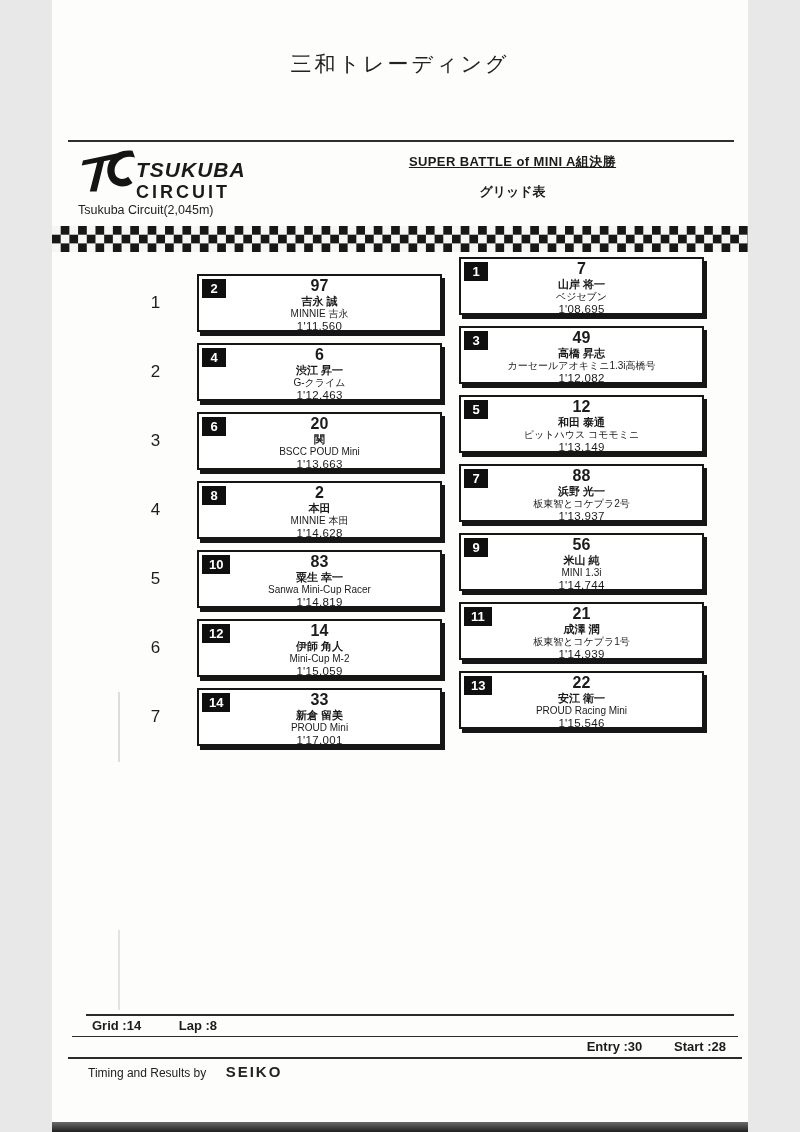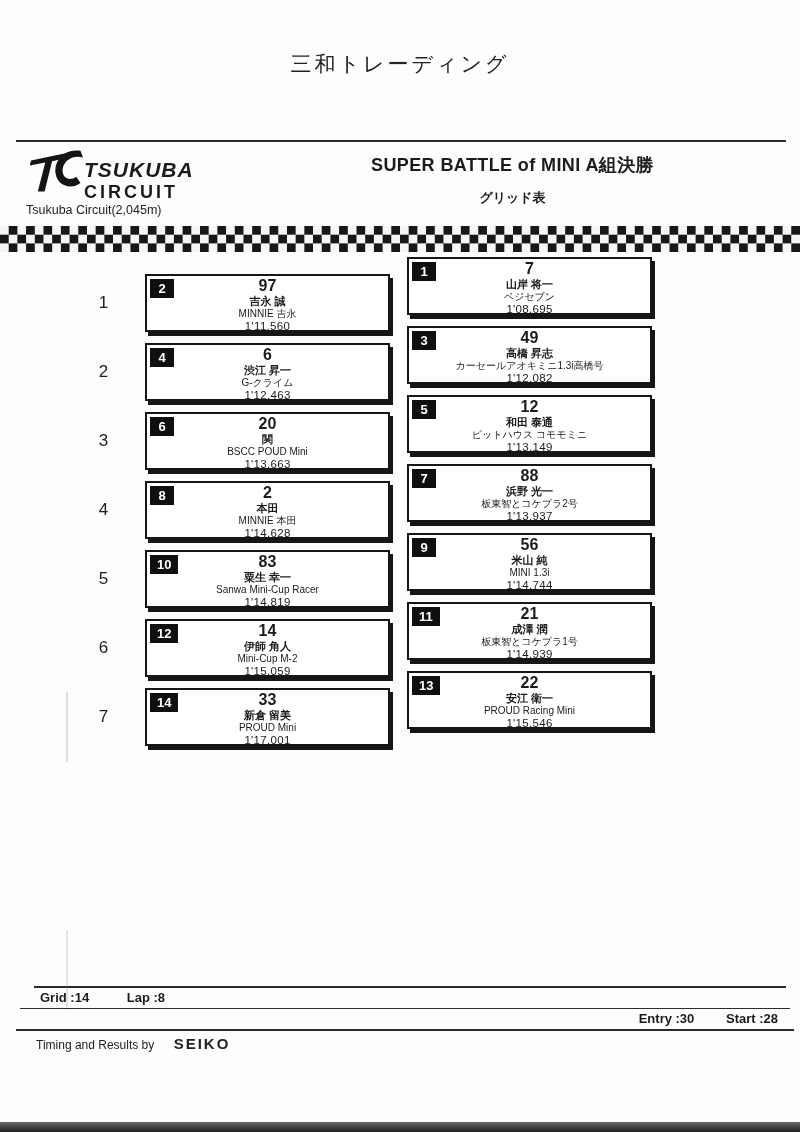--- a/index.html
+++ b/index.html
@@ -1,17 +1,17 @@
 <!DOCTYPE html>
 <html><head>
 <meta charset="utf-8">
 <style>
   html,body { margin:0; padding:0; background:#e8e8e8; }
   .page {
-    position:relative; width:800px; height:1132px; margin:0 auto;
+    position:relative; width:696px; height:1132px; margin:0 auto;
     background:#fdfdfb; overflow:hidden;
     font-family:"Liberation Sans","DejaVu Sans",sans-serif; color:#1b1b1b;
   }
 
   
   .company-title {
     padding-top:50px; text-align:center;
     font-size:21px; letter-spacing:3px; color:#222;
   }
 
@@ -19,21 +19,21 @@
   .header-rule { margin:62px 14px 0 16px; border-top:2px solid #2e2e2e; }
   .header { display:flex; padding:5px 16px 0 26px; height:80px; box-sizing:border-box; }
   .logo-block { width:215px; }
   .logo-row { display:flex; align-items:flex-start; }
   .logo-mark { width:62px; height:52px; flex:0 0 auto; }
   .logo-text { padding-top:12px; margin-left:-4px; }
   .logo-tsukuba { font-size:21px; font-weight:bold; font-style:italic; letter-spacing:1px; line-height:1; }
   .logo-circuit { font-size:18px; font-weight:bold; letter-spacing:3px; line-height:1; margin-top:3px; }
   .circuit-info { font-size:12.5px; margin-top:2px; color:#222; }
   .title-block { flex:1; text-align:center; padding-top:6px; }
-  .event-title { font-size:18px; font-weight:bold; letter-spacing:.4px; }
+  .event-title { font-size:13px; font-weight:bold; letter-spacing:.4px;text-decoration:underline; }
   .event-subtitle { font-size:13px; font-weight:bold; margin-top:12px; }
   .date-block { width:168px; display:flex; justify-content:space-between; padding-top:10px; font-size:14px; font-weight:bold; }
 
   
   .checker-band {
     margin-top:4px; height:26px; width:100%;
     background:repeating-conic-gradient(#181818 0% 25%, #f6f6f4 0% 50%);
     background-size:17.4px 17.4px;
   }
 
@@ -52,21 +52,21 @@
   .pos-badge {
     position:absolute; top:3px; left:3px; background:#0f0f0f; color:#fff;
     font-weight:bold; font-size:13px; line-height:1; padding:3px 7px; min-width:10px; text-align:center;
   }
   .car-no { font-size:16px; font-weight:bold; line-height:1.05; margin-top:2px; }
   .driver { font-size:11px; font-weight:bold; line-height:1.2; }
   .team { font-size:10px; line-height:1.2; }
   .lap-time { font-size:11.5px; margin-top:auto; padding-bottom:4px; letter-spacing:.3px; }
 
   
-  .footer { position:absolute; left:0; top:986px; width:100%; font-size:13px; }
+  .footer { position:absolute; left:0; top:1014px; width:100%; font-size:13px; }
   .f-rule-a { border-top:2px solid #2b2b2b; margin:0 14px 0 34px; }
   .f-rule-b { border-top:1.5px solid #2b2b2b; margin:0 10px 0 20px; }
   .f-rule-c { border-top:2px solid #2b2b2b; margin:0 6px 0 16px; }
   .f-stats-left { padding:2px 0 3px 40px; font-weight:bold; }
   .f-stats-left span { margin-right:34px; }
   .f-stats-right { text-align:right; padding:2px 22px 3px 0; font-weight:bold; }
   .f-stats-right span { margin-left:28px; }
   .f-timing { padding:4px 0 0 36px; font-size:12px; color:#222; }
   .f-brand { font-weight:bold; font-size:15px; letter-spacing:2px; margin-left:16px; }
 

